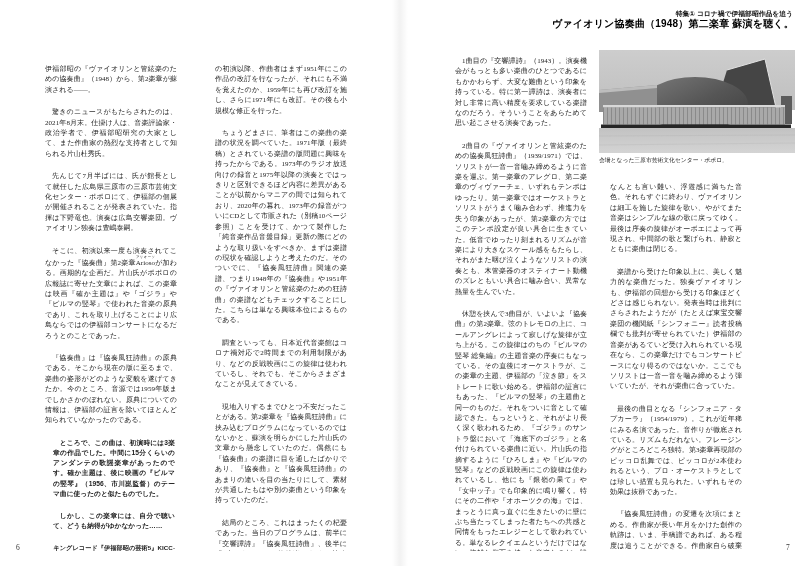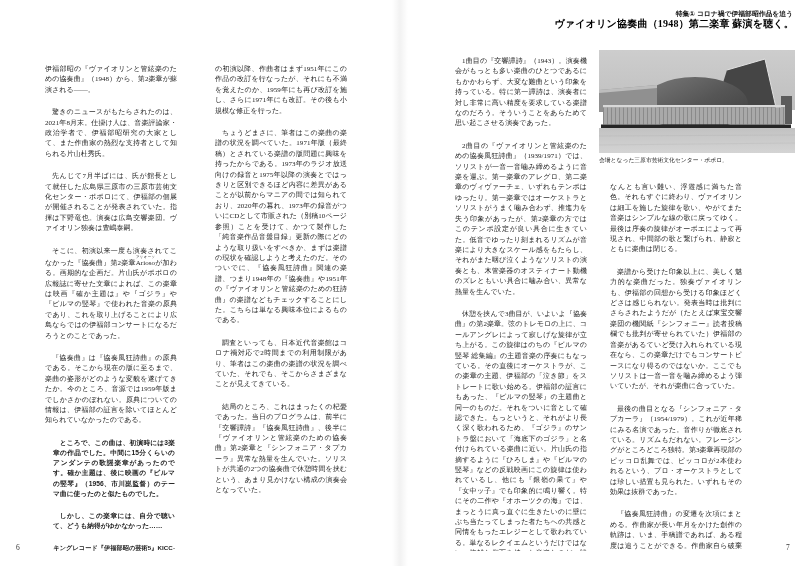--- a/index.html
+++ b/index.html
@@ -34,21 +34,21 @@
     font-size:6.2px;line-height:10px;text-align:right;text-indent:0;padding-right:2px;
   }
   ruby rt{font-size:3.3px;letter-spacing:0;}
   .kicker{
     position:absolute;top:9px;right:7px;
     font-family:"Liberation Sans","DejaVu Sans",sans-serif;
     font-weight:bold;font-size:6.8px;color:#111;white-space:nowrap;
   }
   .headline{
     position:absolute;top:17px;right:6px;
-    font-family:Liberation Serif, serif;
+    font-family:Liberation Sans, sans-serif;
     font-weight:bold;font-size:10px;color:#000;white-space:nowrap;letter-spacing:0.2px;
   }
   .photo{position:absolute;left:599px;top:50px;width:196px;height:103px;}
   .photo svg{display:block;}
   .caption{
     position:absolute;left:599px;top:156px;width:196px;
     font-family:"Liberation Sans","DejaVu Sans",sans-serif;
     font-size:5.8px;color:#222;line-height:8px;
   }
   .pagenum{
@@ -79,21 +79,22 @@
       <p>しかし、この楽章には、自分で聴いて、どうも納得がゆかなかった……</p>
     </div>
     <p class="credit">キングレコード『伊福部昭の芸術5』KICC-170</p>
     <p class="credit">ライナーノーツ収録 作曲家談話より</p>
     <p class="noindent gap">『のテーマ曲に使ったのと似たものでした』1948年</p>
   </div>
 
   <div class="col col-l2">
     <p class="noindent">の初演以降、作曲者はまず1951年にこの作品の改訂を行なったが、それにも不満を覚えたのか、1959年にも再び改訂を施し、さらに1971年にも改訂。その後も小規模な修正を行った。</p>
     <p>ちょうどまさに、筆者はこの楽曲の楽譜の状況を調べていた。1971年版（最終稿）とされている楽譜の版問題に興味を持ったからである。1973年のラジオ放送向けの録音と1975年以降の演奏とではっきりと区別できるほど内容に差異があることが以前からマニアの間では知られており、2020年の暮れ、1973年の録音がついにCDとして市販された（別稿10ページ参照）ことを受けて、かつて製作した「純音楽作品音盤目録」更新の際にどのような取り扱いをすべきか、まずは楽譜の現状を確認しようと考えたのだ。そのついでに、『協奏風狂詩曲』関連の楽譜、つまり1948年の『協奏曲』や1951年の『ヴァイオリンと管絃楽のための狂詩曲』の楽譜などもチェックすることにした。こちらは単なる興味本位によるものである。</p>
-    <p>調査といっても、日本近代音楽館はコロナ禍対応で2時間までの利用制限があり、筆者はこの楽曲の楽譜の状況を調べていた、それでも、そこからさまざまなことが見えてきている。</p>
+    <p>調査といっても、日本近代音楽館はコロナ禍対応で2時間までの利用制限があり、などの反戦映画にこの旋律は使われているし、それでも、そこからさまざまなことが見えてきている。</p>
+    <p>現地入りするまでひとつ不安だったことがある。第2楽章を『協奏風狂詩曲』に挟み込むプログラムになっているのではないかと、蘇演を明らかにした片山氏の文章から懸念していたのだ。偶然にも『協奏曲』の楽譜に目を通したばかりであり、『協奏曲』と『協奏風狂詩曲』のあまりの違いを目の当たりにして、素材が共通したもはや別の楽曲という印象を持っていたのだ。</p>
     <p>結局のところ、これはまったくの杞憂であった。当日のプログラムは、前半に『交響譚詩』『協奏風狂詩曲』、後半に『ヴァイオリンと管絃楽のための協奏曲』第2楽章と『シンフォニア・タプカーラ』異常な熱量を生んでいた。ソリストが共通の2つの協奏曲で休憩時間を挟むという、あまり見かけない構成の演奏会となっていた。</p>
   </div>
 
   <div class="pagenum pagenum-left">6</div>
 
   <div class="kicker">特集① コロナ禍で伊福部昭作品を追う</div>
   <div class="headline">ヴァイオリン協奏曲（1948）第二楽章 蘇演を聴く。</div>
 
   <div class="photo">
     <svg width="196" height="103" viewBox="0 0 196 103" xmlns="http://www.w3.org/2000/svg">

